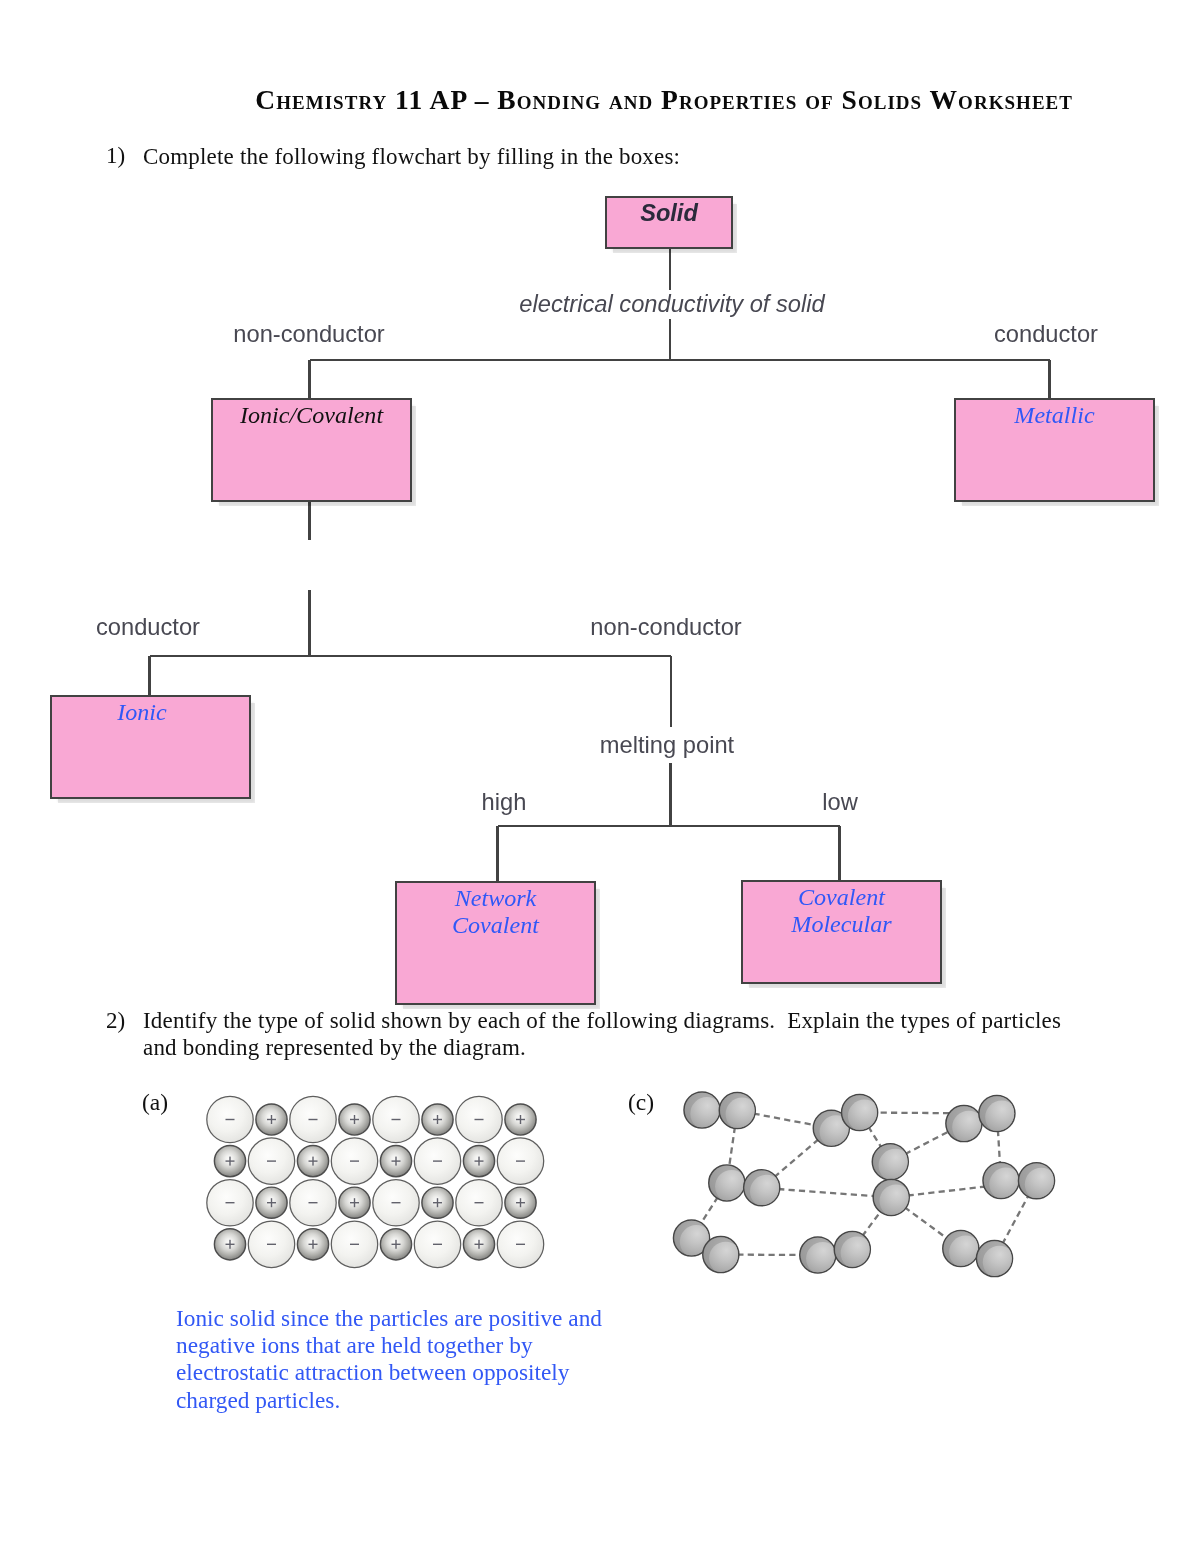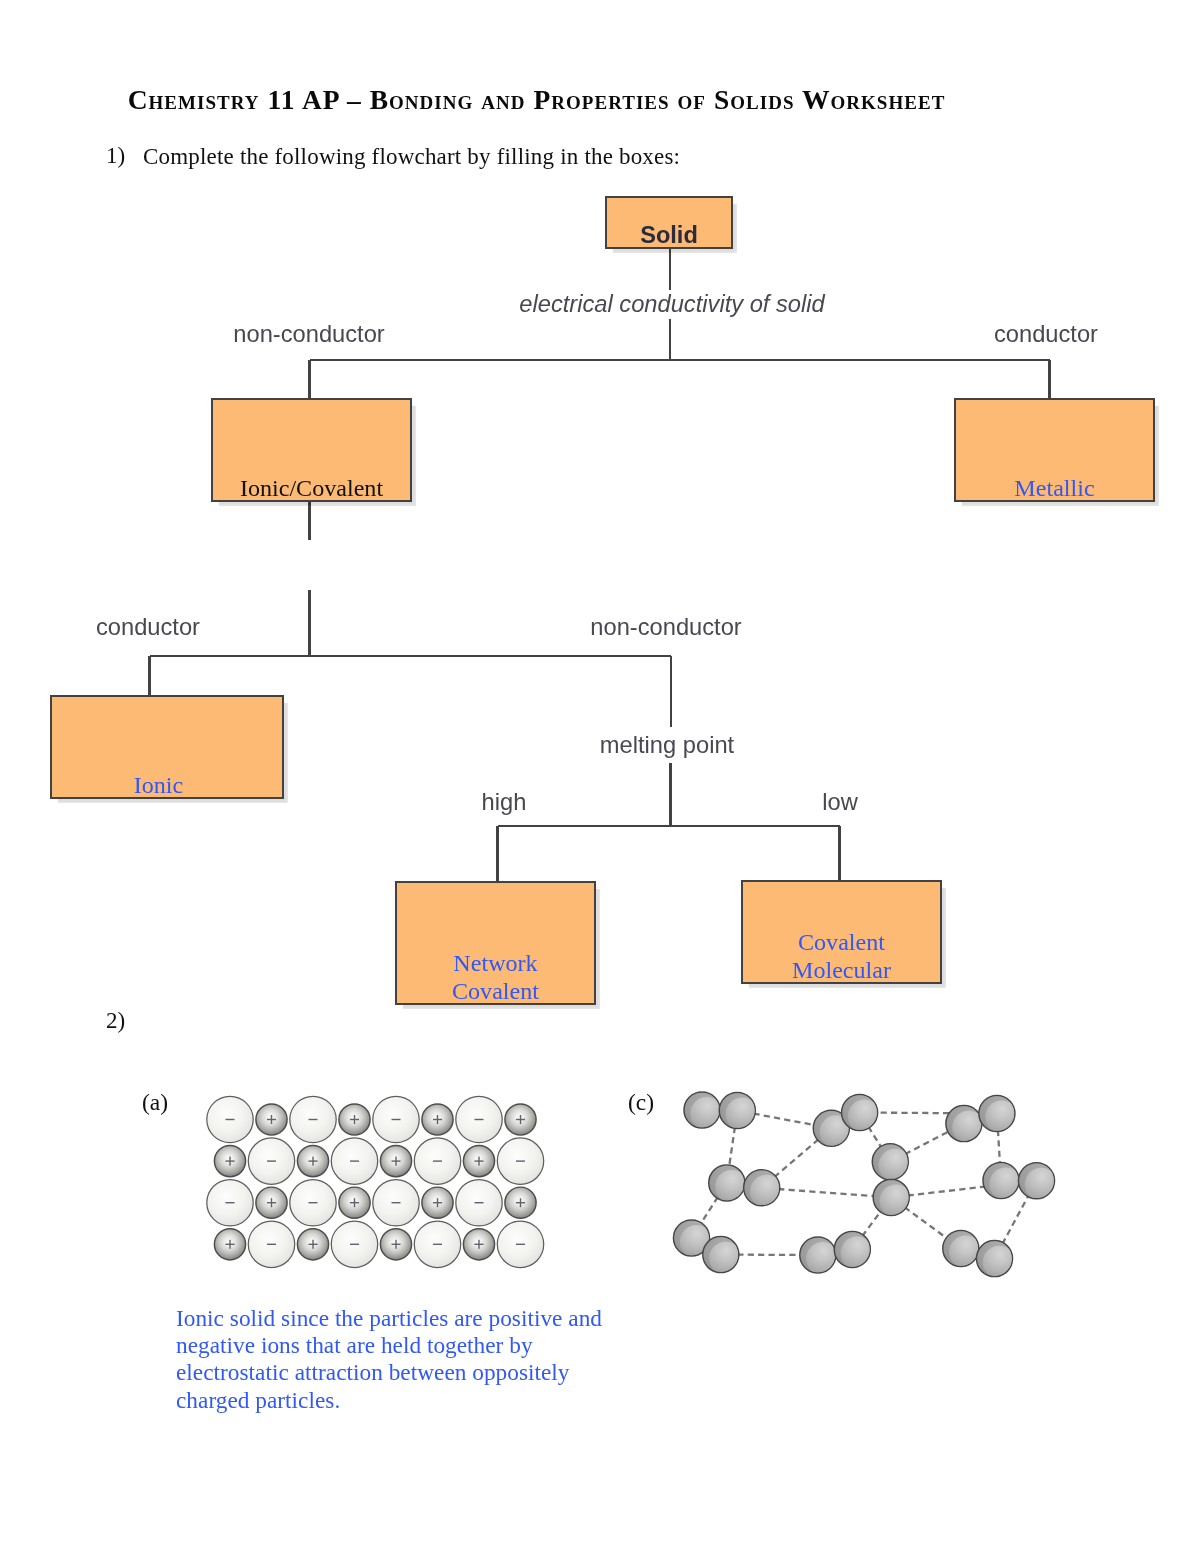--- a/index.html
+++ b/index.html
@@ -1,26 +1,26 @@
 <!DOCTYPE html>
 <html><head>
 <meta charset="utf-8">
 <style>
   html,body{margin:0;padding:0;}
   body{width:1200px;height:1553px;background:#ffffff;font-family:"Liberation Serif",serif;}
   .page{position:relative;width:1200px;height:1553px;overflow:hidden;background:#fff;}
-  #doc-title{position:absolute;left:0;top:86px;width:1073px;text-align:center;
+  #doc-title{position:absolute;left:0;top:86px;width:1073px;text-align:right;
     font-family:"Liberation Serif",serif;font-weight:bold;font-size:27.5px;
     font-variant:small-caps;letter-spacing:1.03px;color:#0a0a0a;line-height:1;}
   .qnum{position:absolute;font-size:23px;color:#111;line-height:1;}
   .qtext{position:absolute;font-size:23px;color:#111;line-height:26.7px;letter-spacing:0.19px;white-space:pre-wrap;}
 
-  .fbox{position:absolute;border:2.2px solid #424242;background:#fdba74;
+  .fbox{position:absolute;border:2.2px solid #424242;background:#f9a8d4;
     box-shadow:6px 6px 0 -2px rgba(0,0,0,0.085), 5px 5px 2px -2px rgba(0,0,0,0.05);
-    display:flex;align-items:flex-end;justify-content:center;text-align:center;box-sizing:border-box;}
+    display:flex;align-items:flex-start;justify-content:center;text-align:center;box-sizing:border-box;font-style:italic;}
   .fbox .lbl{font-family:"Liberation Serif",serif;font-size:24.1px;line-height:27.3px;color:#111;white-space:pre-line;position:relative;top:2px;}
   .fbox .lbl.ans{color:#2f58f7;}
   .fbox.solidbox .lbl{font-family:"Liberation Sans",sans-serif;font-weight:bold;font-size:23.6px;color:#2b2b3b;}
 
   .flabel{position:absolute;font-family:"Liberation Sans",sans-serif;font-size:23.7px;
     color:#484852;text-align:center;line-height:28px;white-space:nowrap;}
   .flabel.multi{white-space:pre-line;line-height:22.7px;}
 
   svg#wires{position:absolute;left:0;top:0;width:1200px;height:1010px;pointer-events:none;}
   .answer{position:absolute;font-size:23.3px;color:#3258f5;line-height:27.2px;letter-spacing:0.02px;margin-left:32px;}
@@ -58,21 +58,21 @@
 
   <div class="fbox solidbox" style="left:605px;top:196px;width:128px;height:53px;">
     <span class="lbl">Solid</span>
   </div>
   <div class="fbox" style="left:954px;top:398px;width:201px;height:104px;">
     <span class="lbl ans">Metallic</span>
   </div>
   <div class="fbox" style="left:211px;top:398px;width:201px;height:104px;">
     <span class="lbl">Ionic/Covalent</span>
   </div>
-  <div class="fbox" style="left:50px;top:695px;width:234px;height:104px;">
+  <div class="fbox" style="left:50px;top:695px;width:201px;height:104px;">
     <span class="lbl ans" style="position:relative;left:-8.5px;top:2px;">Ionic</span>
   </div>
   <div class="fbox" style="left:395px;top:881px;width:201px;height:124px;">
     <span class="lbl ans ml">Network
 Covalent</span>
   </div>
   <div class="fbox" style="left:741px;top:880px;width:201px;height:104px;">
     <span class="lbl ans ml">Covalent
 Molecular</span>
   </div>
@@ -80,20 +80,21 @@
   <div class="flabel" style="left:672px;top:290px;transform:translateX(-50%);font-style:italic;">electrical conductivity of solid</div>
   <div class="flabel" style="left:309px;top:320px;transform:translateX(-50%);">non-conductor</div>
   <div class="flabel" style="left:1046px;top:320px;transform:translateX(-50%);">conductor</div>
   <div class="flabel" style="left:148px;top:613px;transform:translateX(-50%);">conductor</div>
   <div class="flabel" style="left:666px;top:613px;transform:translateX(-50%);">non-conductor</div>
   <div class="flabel" style="left:667px;top:731px;transform:translateX(-50%);">melting point</div>
   <div class="flabel" style="left:504px;top:788px;transform:translateX(-50%);">high</div>
   <div class="flabel" style="left:840px;top:788px;transform:translateX(-50%);">low</div>
 
   <div class="qnum" style="left:106px;top:1009px;">2)</div>
+  <div class="qtext" style="left:143px;top:1008px;width:935px;">Identify the type of solid shown by each of the following diagrams.  Explain the types of particles and bonding represented by the diagram.</div>
 
   <svg id="fig-a" class="fig" style="left:0;top:0;width:1200px;height:1553px;" viewBox="0 0 1200 1553">
     <defs>
       <radialGradient id="gAnion" cx="42%" cy="38%" r="68%">
         <stop offset="0%" stop-color="#fdfdfc"></stop>
         <stop offset="55%" stop-color="#f3f3f0"></stop>
         <stop offset="88%" stop-color="#e6e6e3"></stop>
         <stop offset="100%" stop-color="#d3d3d0"></stop>
       </radialGradient>
       <radialGradient id="gCation" cx="47%" cy="43%" r="56%">

